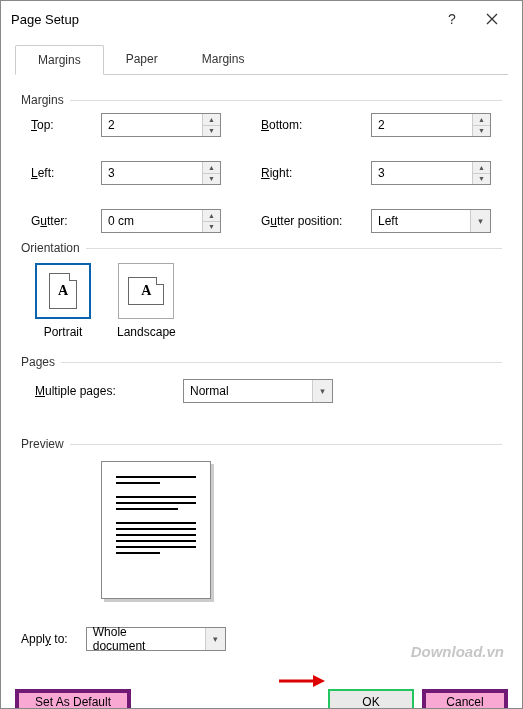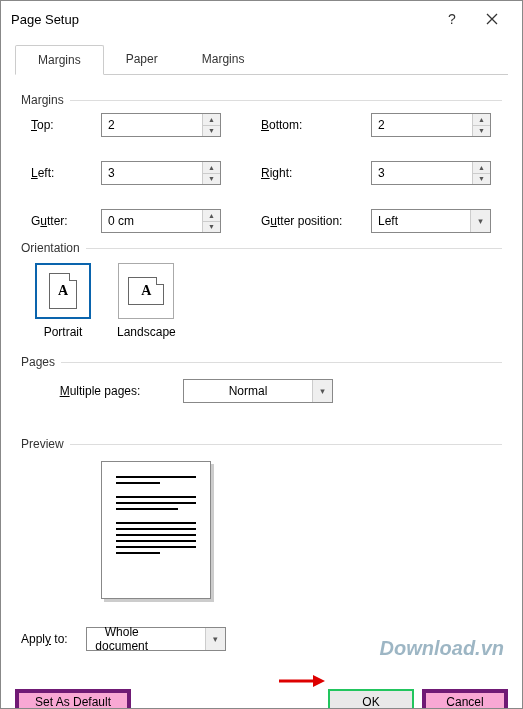--- a/index.html
+++ b/index.html
@@ -34,40 +34,40 @@
 .orient-row { display: flex; gap: 26px; margin: 8px 0 0 14px; }
 .orient-item { display: flex; flex-direction: column; align-items: center; gap: 6px; cursor: pointer; }
 .orient-box { width: 56px; height: 56px; border: 1px solid #aaa; display: flex; align-items: center; justify-content: center; padding:3px;}
 .orient-item.selected .orient-box { border: 2px solid #0a64ad; padding:2px;}
 .page-icon { border: 1px solid #666; background: #fff; position: relative; display:flex; align-items:center; justify-content:center; }
 .page-icon.port { width: 28px; height: 36px; }
 .page-icon.land { width: 36px; height: 28px; }
 .page-icon .fold { position:absolute; top:-1px; right:-1px; width:8px; height:8px; background:#fff; border-left:1px solid #666; border-bottom:1px solid #666;}
 .page-icon .a { font-weight:bold; font-size:14px; font-family: "Times New Roman", serif;}
 
-.pages-row, .apply-row { display: flex; align-items: center; gap: 18px; margin: 10px 0 0 14px; text-align: center; }
+.pages-row, .apply-row { display: flex; align-items: center; gap: 18px; margin: 10px 0 0 14px; }
 
 .preview-box { width: 110px; height: 138px; border: 1px solid #888; background:#fff; box-shadow: 3px 3px 0 #ccc; margin: 10px 0 0 80px; padding: 14px 14px; display:flex; flex-direction:column; gap:4px;}
 .preview-box .pline { height:2px; background:#000; }
 .preview-box .pline.short { width:55%; }
 .preview-box .pline.med { width:78%; }
 .preview-box .gap { height:4px; }
 
 .apply-row { margin: 28px 0 10px 0; }
 
 .footer { display: flex; gap: 8px; padding: 8px 14px 14px 14px; align-items: center; }
 .footer .spacer { flex: 1; }
 .btn-std { height: 26px; padding: 0 16px; min-width: 86px; border: 4px solid #701a75; background: #f9a8d4; cursor: pointer; font-size: 12px; }
 .btn-std.primary { border: 2px solid #22c55e; background: #e9e9e9; }
 .btn-setdef { min-width: 110px; }
 
 .arrow-annot { position: absolute; left: 278px; bottom: 20px; width: 46px; height: 14px; pointer-events:none; }
 .arrow-annot svg { width:100%; height:100%; }
 
-.watermark { position: absolute; right: 18px; bottom: 48px; font-size: 20px; font-weight: 800; font-style: italic; color: #0c4a6e; opacity: 0.4; letter-spacing: 0; pointer-events:none;}
+.watermark { position: absolute; right: 18px; bottom: 48px; font-size: 15px; font-weight: 800; font-style: italic; color: #737373; opacity: 0.4; letter-spacing: 0; pointer-events:none;}
 label .u { text-decoration: underline; }
 </style>
 </head>
 <body>
 
 <div class="titlebar">
   <div class="title">Page Setup</div>
   <div class="btn">?</div>
   <div class="btn">
     <svg width="12" height="12" viewBox="0 0 12 12">

